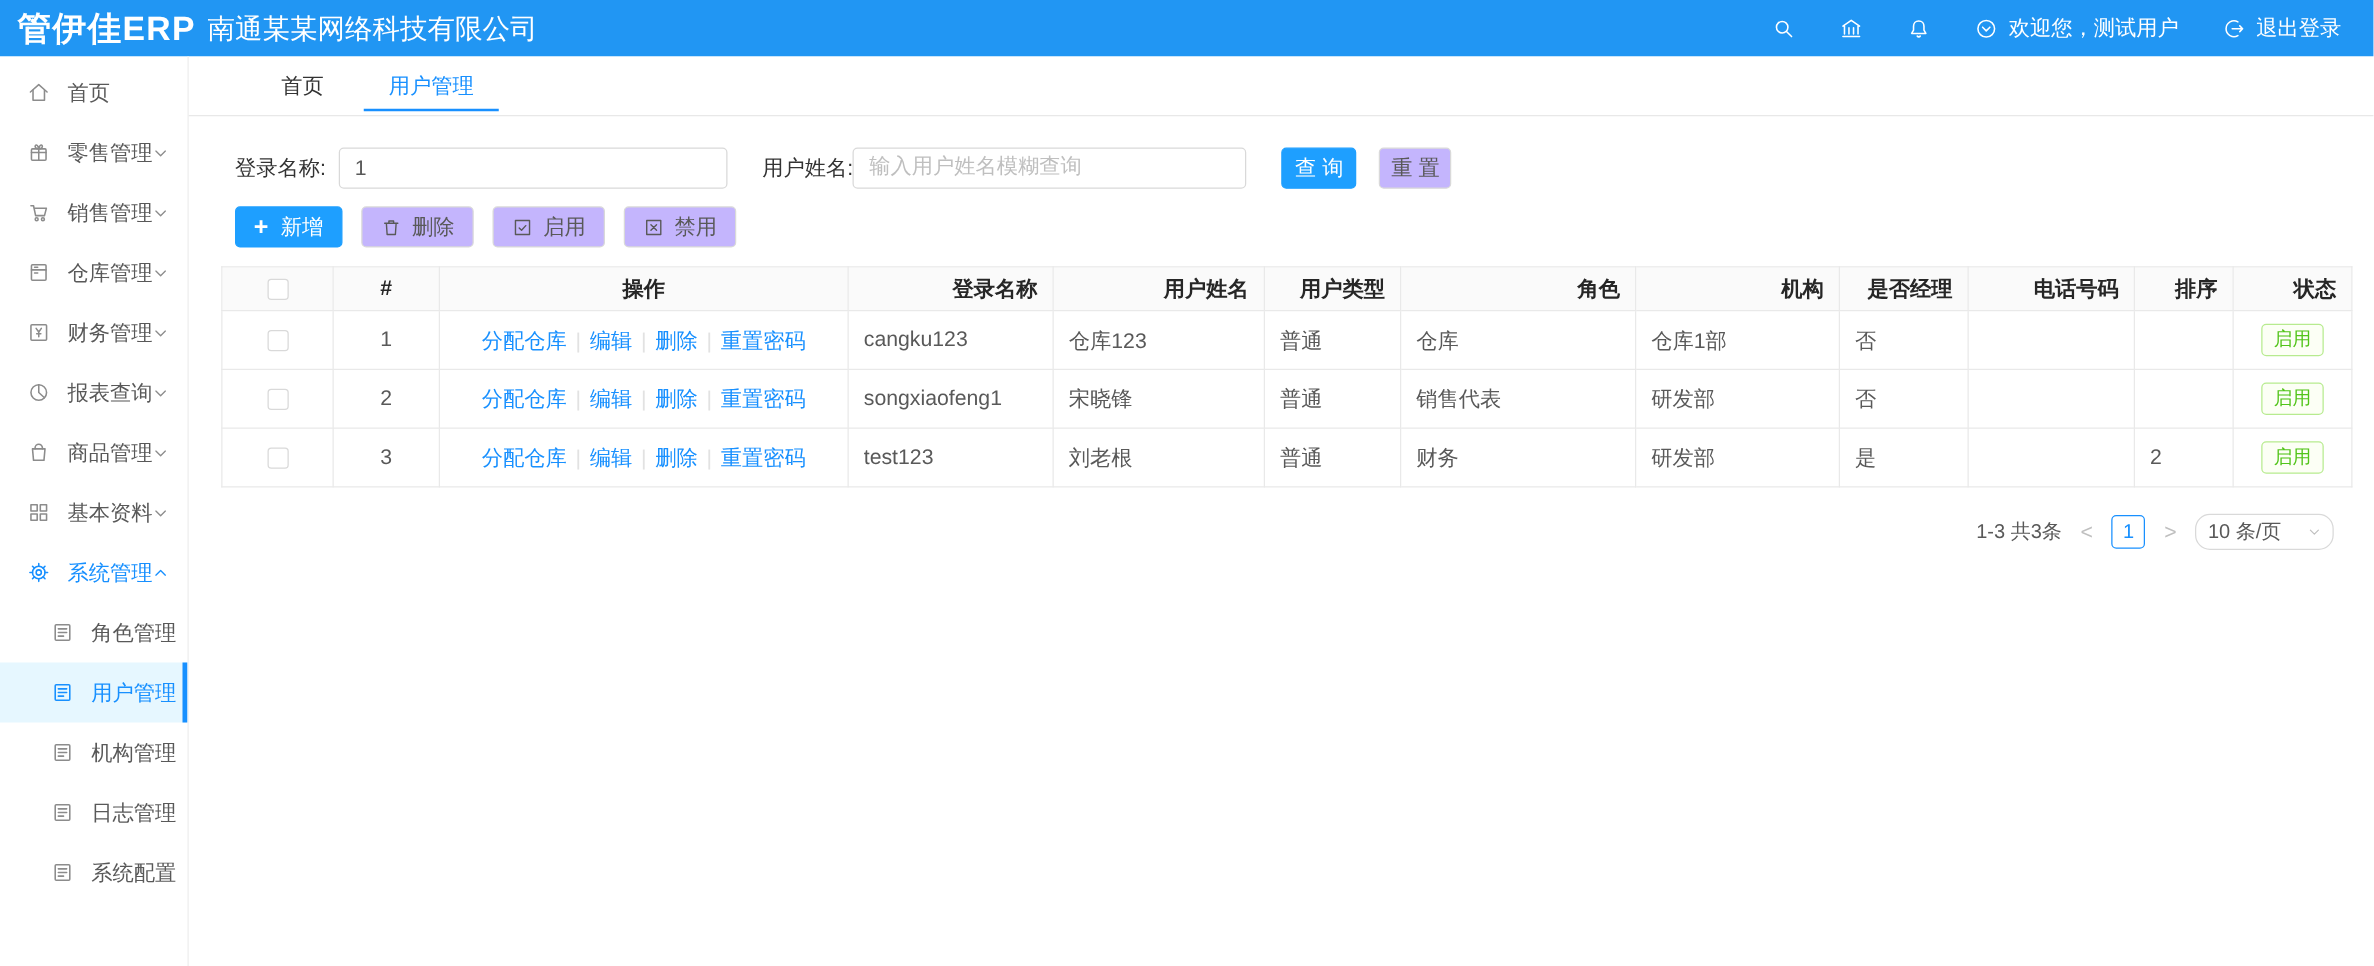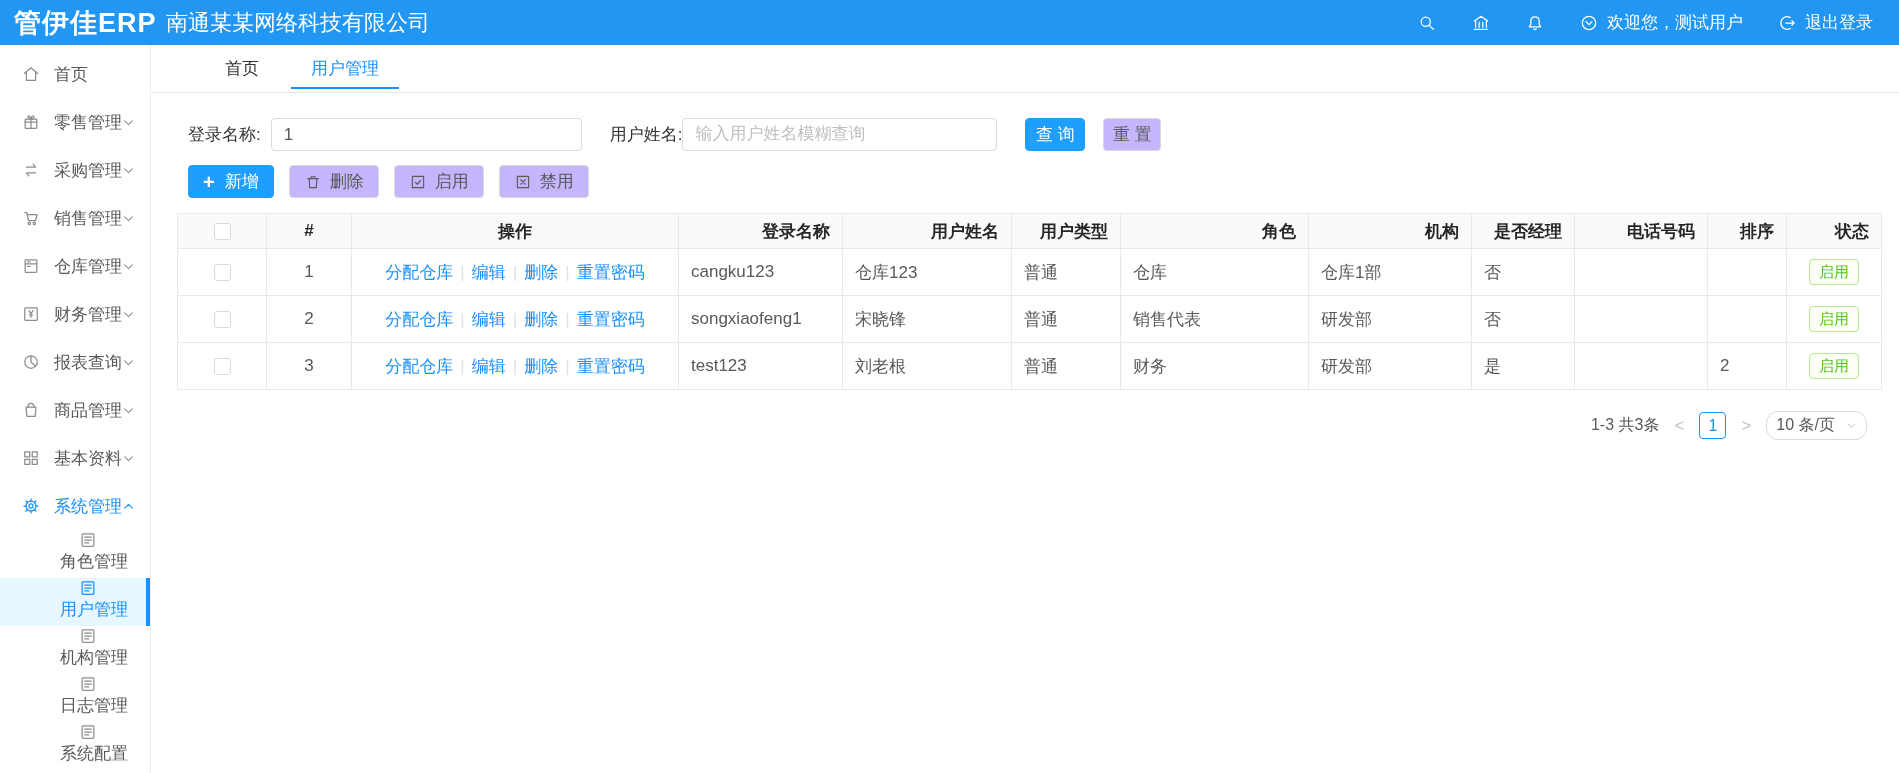--- a/index.html
+++ b/index.html
@@ -17,21 +17,21 @@
 
   
   .bodyrow { flex:1; display:flex; min-height:0; }
   .sidebar { width:151px; min-width:151px; border-right:1px solid #eeeeee; padding-top:5px; overflow:hidden; }
   .sitem { height:48px; display:flex; align-items:center; padding:0 15px 0 21px; color:#595959; font-size:17px; cursor:pointer; position:relative; white-space:nowrap; }
   .sitem .micon { width:20px; height:20px; stroke:currentColor; fill:none; stroke-width:1.5; stroke-linecap:round; stroke-linejoin:round; color:#8c8c8c; flex-shrink:0; }
   .sitem .slabel { margin-left:13px; }
   .sitem .chev { margin-left:auto; width:13px; height:13px; stroke:#8c8c8c; fill:none; stroke-width:2; stroke-linecap:round; stroke-linejoin:round; }
   .sitem.active-parent { color:#1890ff; }
   .sitem.active-parent .micon, .sitem.active-parent .chev { color:#1890ff; stroke:#1890ff; }
-  .subitem { padding-left:40px;flex-direction:column; }
+  .subitem { padding-left:40px; }
   .subitem.active { background:#e6f7ff; color:#1890ff; }
   .subitem.active .micon { color:#1890ff; }
   .subitem.active::after { content:""; position:absolute; right:0; top:0; bottom:0; width:4px; background:#1890ff; }
 
   .main { flex:1; display:flex; flex-direction:column; min-width:0; }
   .tabbar { height:48px; min-height:48px; border-bottom:1px solid #e8e8e8; display:flex; align-items:stretch; padding-left:36px; }
   .tab { font-size:17px; color:#333; display:flex; align-items:center; cursor:pointer; position:relative; padding:0 14px; margin-left:24px; }
   .tab.active { color:#1890ff; }
   .tab.active::after { content:""; position:absolute; left:-6px; right:-6px; bottom:3px; height:2px; background:#1890ff; }
 
@@ -65,21 +65,21 @@
   .grid th.c, .grid td.c { text-align:center; padding:0 4px; }
   .checkbox { width:17px; height:17px; border:1px solid #d9d9d9; border-radius:3px; background:#fff; margin:0 auto; cursor:pointer; }
   .oplink { color:#1890ff; cursor:pointer; }
   .opsep { color:#e2e2e2; margin:0 7px; }
   .badge { display:inline-block; border:1px solid #b7eb8f; color:#52c41a; background:#fcfff5; border-radius:4px; padding:3px 9px; font-size:15px; line-height:1.2; }
 
   
   .pagerow { width:1704px; display:flex; align-items:center; justify-content:flex-end; margin-top:21px; gap:13px; font-size:16px; color:#595959; padding-right:14px; }
   .parrow { color:#bfbfbf; font-size:17px; cursor:pointer; padding:0 2px; }
   .pagebox { min-width:27px; height:27px; border:1px solid #1890ff; color:#1890ff; border-radius:4px; display:flex; align-items:center; justify-content:center; cursor:pointer; }
-  .psize { height:29px; border:1px solid #d9d9d9; border-radius:12px; display:flex; align-items:center; padding:0 9px; gap:11px; color:#595959; cursor:pointer; background:#fff; }
+  .psize { height:29px; border:1px solid #d9d9d9; border-radius:12px; display:flex; align-items:center; padding:0 9px; gap:21px; color:#595959; cursor:pointer; background:#fff; }
   .psize .dchev { width:11px; height:11px; stroke:#bfbfbf; fill:none; stroke-width:2; stroke-linecap:round; stroke-linejoin:round; }
 </style>
 </head>
 <body>
 
 <div class="app">
 
   <div class="header">
     <div class="logo">管伊佳ERP</div>
     <div class="company">南通某某网络科技有限公司</div>
@@ -128,29 +128,20 @@
         <svg class="micon" viewBox="0 0 24 24">
             <rect x="5" y="8.5" width="14" height="11" rx="1"></rect>
             <path d="M12 8.5 V19.5 M5 12 H19 M12 8.5 C9.5 8.5 7.8 7 8.8 5.3 C9.8 3.9 11.6 5.5 12 8.5 M12 8.5 C14.5 8.5 16.2 7 15.2 5.3 C14.2 3.9 12.4 5.5 12 8.5"></path>
           </svg>
         <span class="slabel">零售管理</span>
         <svg class="chev" viewBox="0 0 24 24">
             <polyline points="5,9 12,16 19,9"></polyline>
           </svg>
       </div>
 
-      <div class="sitem">
-        <svg class="micon" viewBox="0 0 24 24">
-            <path d="M6.5 8.5 H17.5 M14.5 5 L17.5 8.5 M17.5 15.5 H6.5 M9.5 19 L6.5 15.5"></path>
-          </svg>
-        <span class="slabel">采购管理</span>
-        <svg class="chev" viewBox="0 0 24 24">
-            <polyline points="5,9 12,16 19,9"></polyline>
-          </svg>
-      </div>
 
       <div class="sitem">
         <svg class="micon" viewBox="0 0 24 24">
             <path d="M4.5 5.5 H7 L9 15 H17.5 L19.3 8 H8"></path>
             <circle cx="10" cy="18.5" r="1.4"></circle>
             <circle cx="16" cy="18.5" r="1.4"></circle>
           </svg>
         <span class="slabel">销售管理</span>
         <svg class="chev" viewBox="0 0 24 24">
             <polyline points="5,9 12,16 19,9"></polyline>

